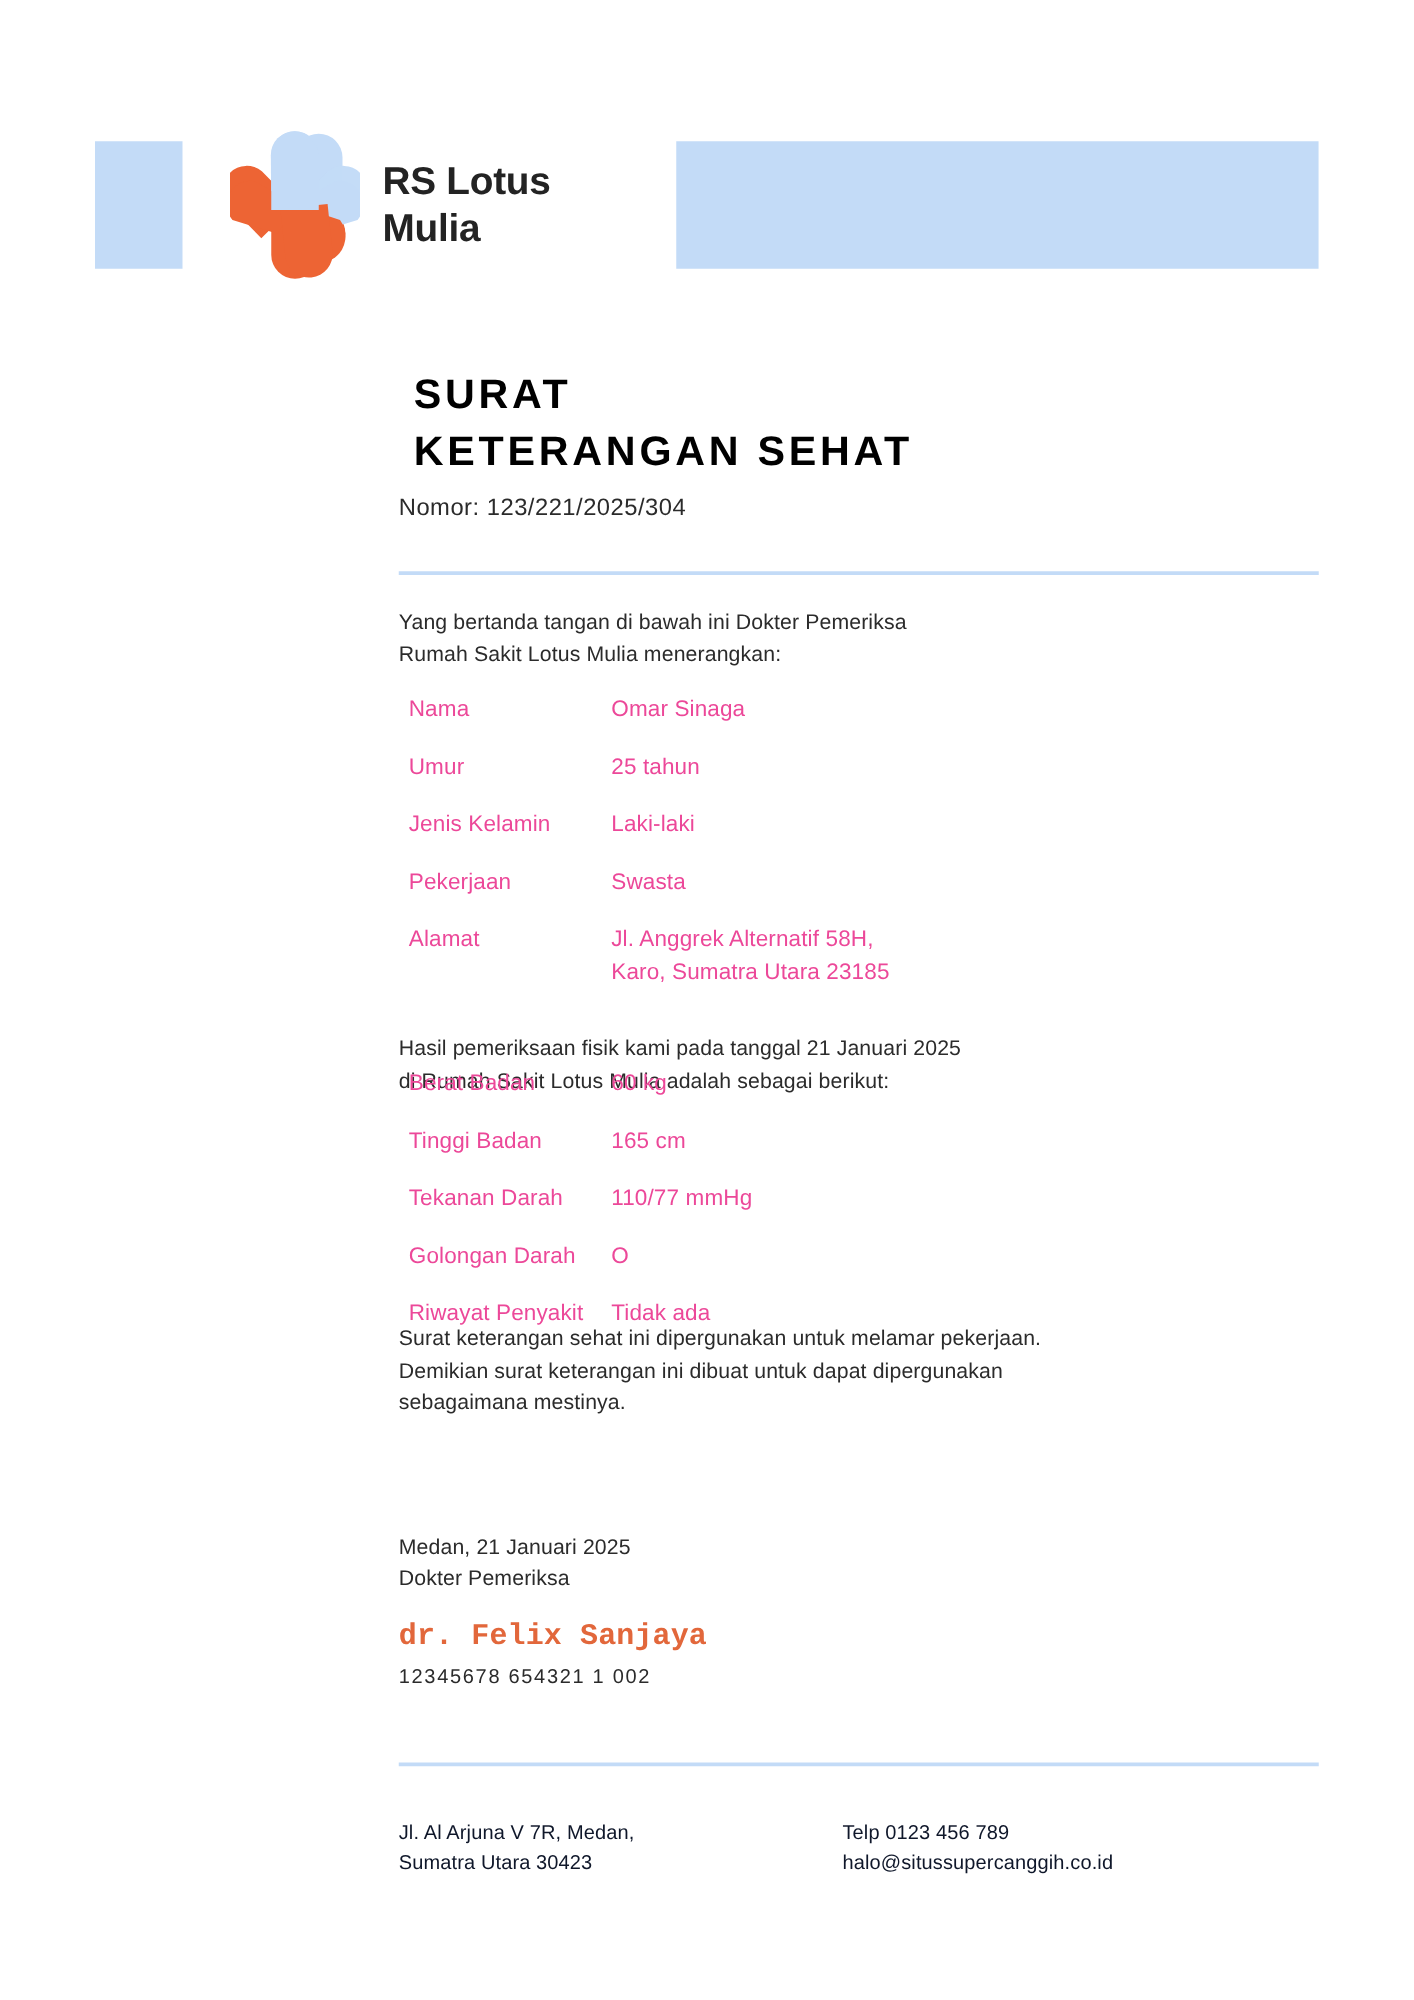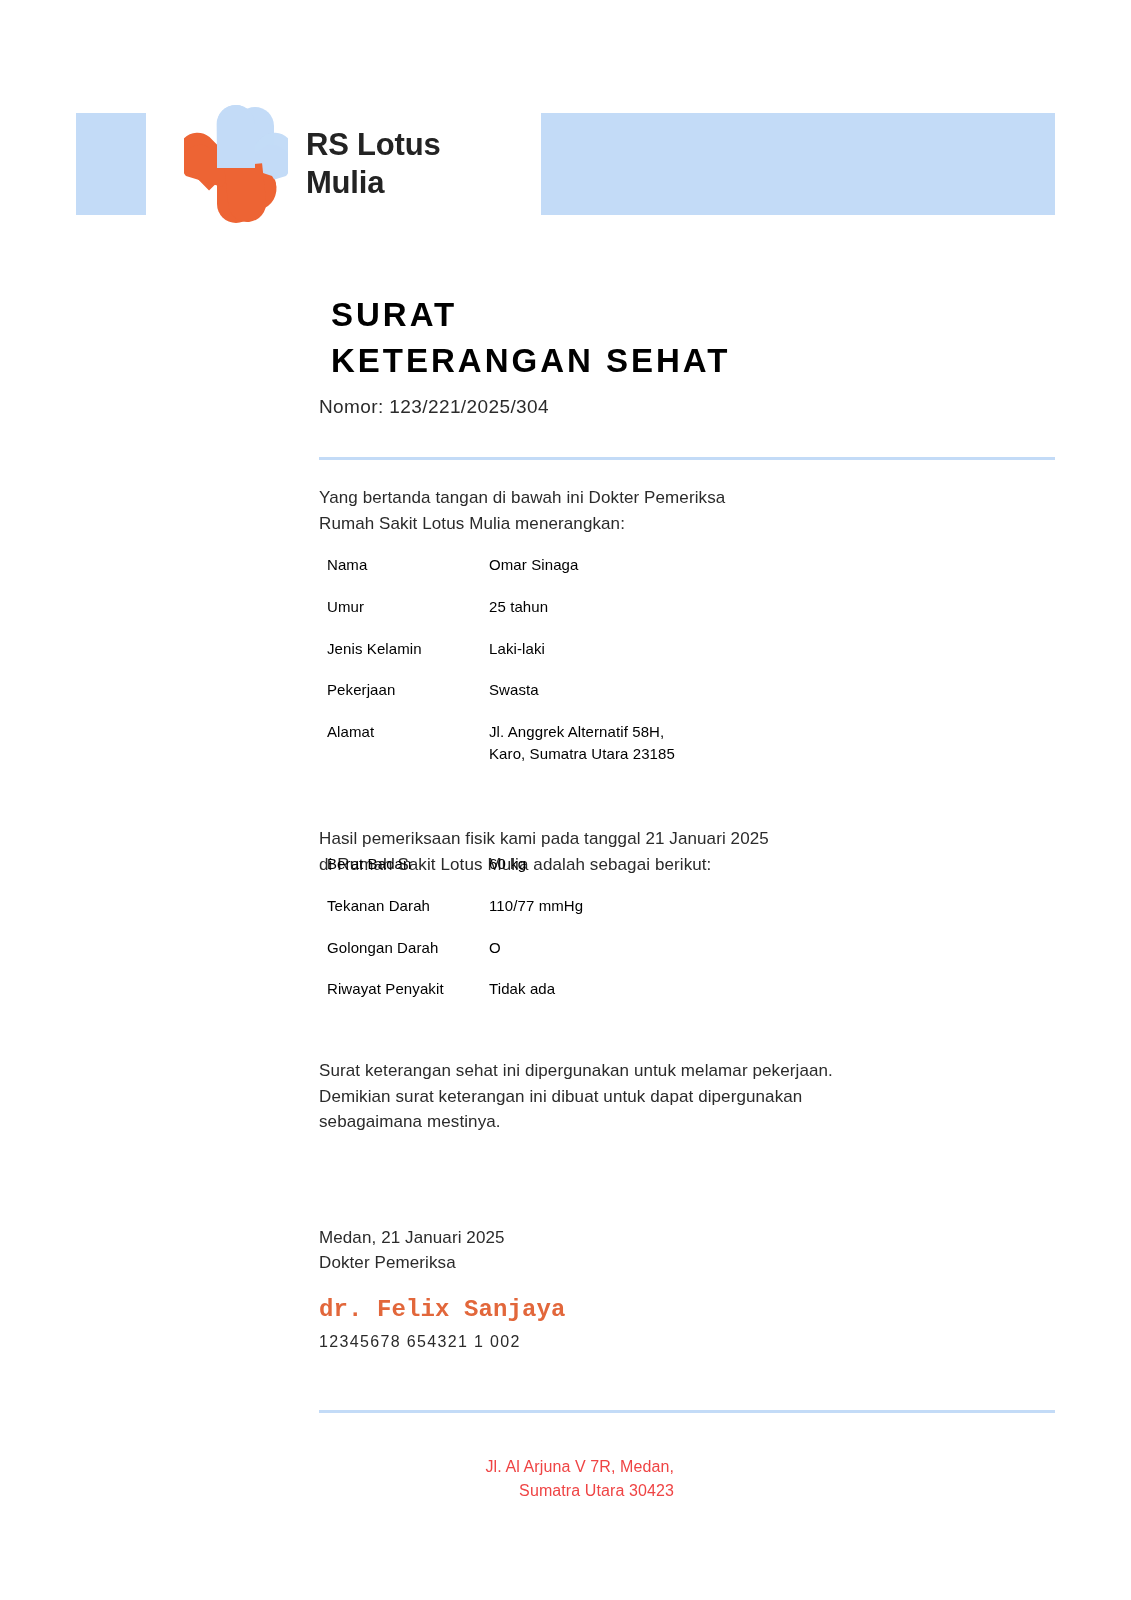--- a/index.html
+++ b/index.html
@@ -121,22 +121,22 @@
   .para-intro { top: 485px; }
   .para-mid   { top: 798px; margin-top: 28px; }
   .para-close { top: 1058px; }
 
   .kv-table {
     position: absolute;
     left: 8px;
     border-collapse: collapse;
   }
   .kv-table td {
-    font-size: 15px;
-    color: #000000;
+    font-size: 18px;
+    color: #ec4899;
     vertical-align: top;
     padding: 0 0 20px 0;
     line-height: 1.45;
     letter-spacing: 0.1px;
     white-space: pre-line;
     margin-top: 21px;
   }
   .kv-table td.k { width: 162px; padding-right: 0; }
   .kv-table tr:last-child td { padding-bottom: 0; }
 
@@ -175,24 +175,23 @@
   .footer {
     position: absolute;
     top: 1455px;
     left: 0;
     width: 888px;
     display: flex;
   }
   .footer-col {
     font-size: 16px;
     line-height: 1.5;
-    color: #ef4444;
-    white-space: pre-line;
-    letter-spacing: 0.1px;
-    text-align: right;
+    color: #0f172a;
+    white-space: pre-line;
+    letter-spacing: 0.1px;
   }
   .footer-col.addr { width: 355px; }
 </style>
 </head>
 <body>
 
 <div class="page">
 
   <div class="header-band">
     <div class="band-left"></div>
@@ -266,20 +265,24 @@
     <div class="para para-mid">Hasil pemeriksaan fisik kami pada tanggal 21 Januari 2025
 di Rumah Sakit Lotus Mulia adalah sebagai berikut:</div>
 
     <table class="kv-table table-exam">
       <tbody>
         <tr>
           <td class="k">Berat Badan</td>
           <td class="v">60 kg</td>
         </tr>
         <tr>
+          <td class="k">Tinggi Badan</td>
+          <td class="v">165 cm</td>
+        </tr>
+        <tr>
           <td class="k">Tekanan Darah</td>
           <td class="v">110/77 mmHg</td>
         </tr>
         <tr>
           <td class="k">Golongan Darah</td>
           <td class="v">O</td>
         </tr>
         <tr>
           <td class="k">Riwayat Penyakit</td>
           <td class="v">Tidak ada</td>
@@ -294,16 +297,18 @@
     <div class="sign-place">Medan, 21 Januari 2025
 Dokter Pemeriksa</div>
     <div class="sign-name">dr. Felix Sanjaya</div>
     <div class="sign-id">12345678 654321 1 002</div>
 
     <div class="rule rule-bottom"></div>
 
     <div class="footer">
       <div class="footer-col addr">Jl. Al Arjuna V 7R, Medan,
 Sumatra Utara 30423</div>
+      <div class="footer-col">Telp 0123 456 789
+halo@situssupercanggih.co.id</div>
     </div>
 
   </div>
 </div>
 
 </body></html>

